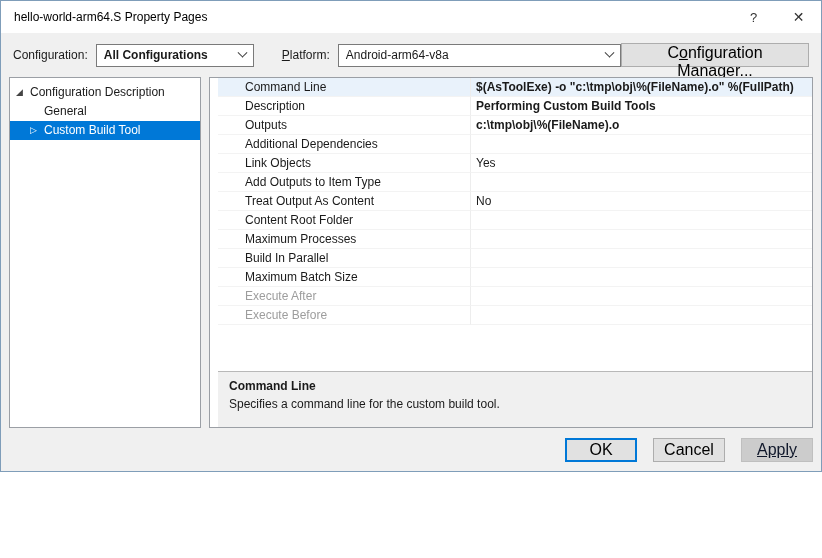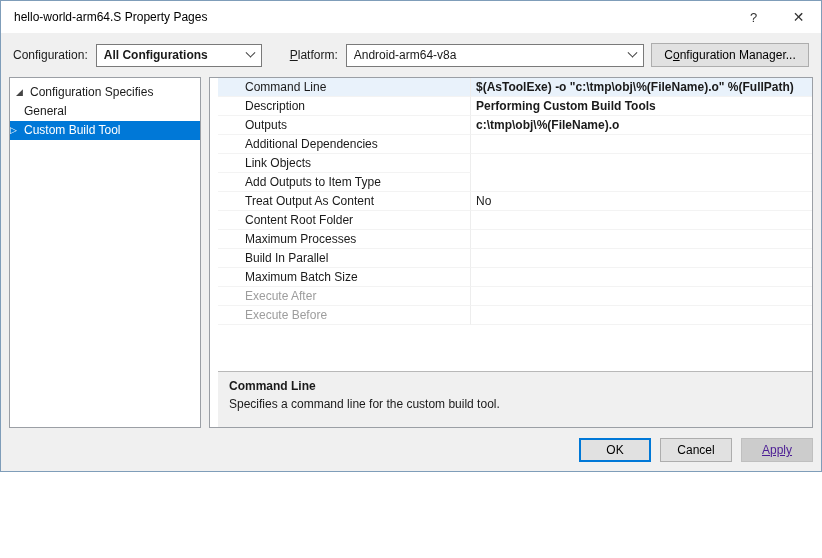--- a/index.html
+++ b/index.html
@@ -41,36 +41,36 @@
   }
   .combo-config { width: 166px; font-weight: bold; }
   .combo-platform { width: 298px; }
   .chev {
     width: 7px; height: 7px; flex: 0 0 auto;
     border-right: 1px solid #3c3c3c; border-bottom: 1px solid #3c3c3c;
     transform: rotate(45deg) translate(-2px,-2px);
     margin-left: auto;
   }
   .btn {
-    font-family: "Liberation Sans", sans-serif; font-size: 12px;
+    font-family: "Liberation Sans", sans-serif; font-size: 16px;
     background: #e1e1e1; border: 1px solid #adadad;
     height: 24px; min-width: 72px; padding: 0 10px; cursor: default;
   }
   .cfg-mgr { margin-left: auto; min-width: 158px; }
 
   
   .main { flex: 1; display: flex; padding: 0 8px; min-height: 0; }
   .tree {
     width: 192px; flex: 0 0 auto; margin-right: 8px;
     background: #ffffff; border: 1px solid #9b9fa5;
     padding-top: 5px; overflow: hidden;
   }
   .tree-item { height: 19px; line-height: 19px; display: flex; align-items: center; white-space: nowrap; cursor: default; }
   .tree-item.lvl0 { padding-left: 6px; }
-  .tree-item.lvl1 { }
+  .tree-item.lvl1 { padding-left: 20px; }
   .tree-item .glyph { width: 14px; flex: 0 0 auto; font-size: 9px; color: #444; text-align: left; }
   .tree-item.selected { background: #0078d7; color: #ffffff; }
   .tree-item.selected .glyph { color: #ffffff; }
 
   .right {
     flex: 1; min-width: 0;
     background: #ffffff; border: 1px solid #9b9fa5;
     display: flex; flex-direction: column; padding-left: 8px;
   }
   .grid { flex: 1; overflow: hidden; }
@@ -87,24 +87,24 @@
     background: #f0f0f0; border-top: 1px solid #b8b8b8;
     padding: 7px 11px;
   }
   .desc-title { font-weight: bold; }
   .desc-text { margin-top: 4px; }
 
   
   .footer {
     height: 43px; flex: 0 0 auto;
     display: flex; justify-content: flex-end; align-items: flex-start;
-    gap: 9px; padding: 10px 8px 0 0;
+    gap: 16px; padding: 10px 8px 0 0;
   }
   .btn.ok { border: 2px solid #0078d7; }
-  .btn.apply { background: #cccccc; border-color: #bfbfbf; color: #4c1d95; text-decoration: underline; }
+  .btn.apply { background: #cccccc; border-color: #bfbfbf; color: #0f172a; text-decoration: underline; }
 </style>
 </head>
 <body>
 
 <div class="dialog">
 
   <div class="titlebar">
     <span class="title">hello-world-arm64.S Property Pages</span>
     <span class="cap-btn">
         <span>?</span>
@@ -125,21 +125,21 @@
       <span>Android-arm64-v8a</span>
       <span class="chev"></span>
     </div>
     <button class="btn cfg-mgr"><span>C</span><span class="mn">o</span><span>nfiguration Manager...</span></button>
   </div>
 
   <div class="main">
     <div class="tree">
         <div class="tree-item lvl0">
           <span class="glyph">◢</span>
-          <span>Configuration Specifies</span>
+          <span>Configuration Description</span>
         </div>
         <div class="tree-item lvl1">
           <span class="glyph"></span>
           <span>General</span>
         </div>
         <div class="tree-item lvl1 selected">
           <span class="glyph">▷</span>
           <span>Custom Build Tool</span>
         </div>
       </div>
@@ -156,20 +156,21 @@
           <div class="grid-row">
             <div class="cell name">Outputs</div>
             <div class="cell value bold">c:\tmp\obj\%(FileName).o</div>
           </div>
           <div class="grid-row">
             <div class="cell name">Additional Dependencies</div>
             <div class="cell value"></div>
           </div>
           <div class="grid-row">
             <div class="cell name">Link Objects</div>
+            <div class="cell value">Yes</div>
           </div>
           <div class="grid-row">
             <div class="cell name">Add Outputs to Item Type</div>
             <div class="cell value"></div>
           </div>
           <div class="grid-row">
             <div class="cell name">Treat Output As Content</div>
             <div class="cell value">No</div>
           </div>
           <div class="grid-row">

